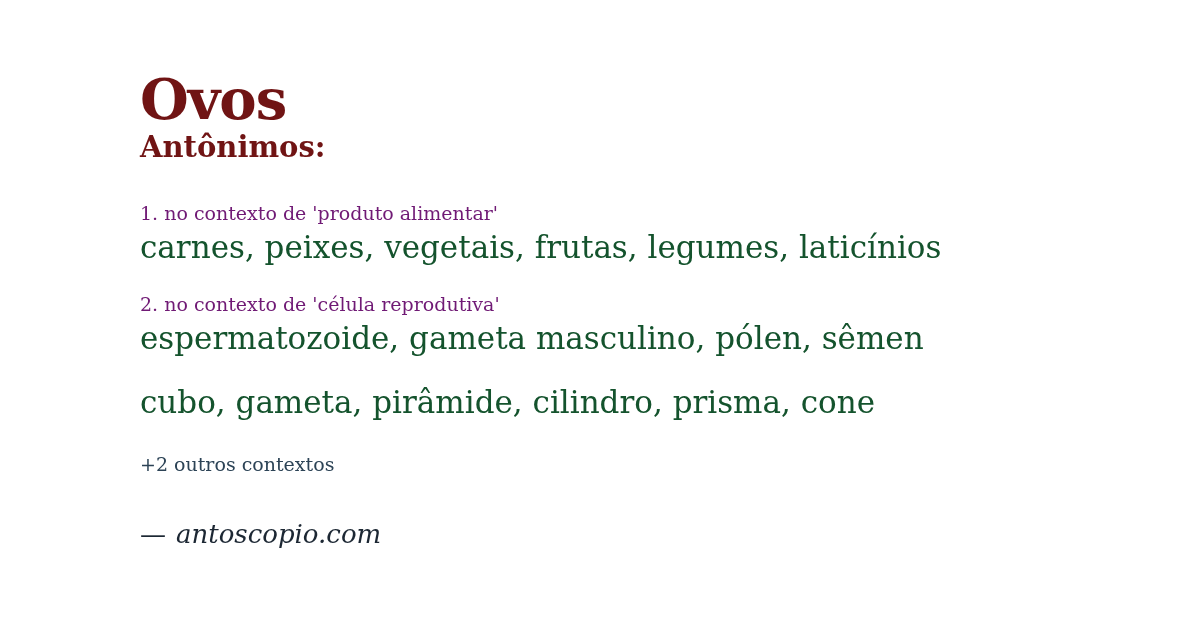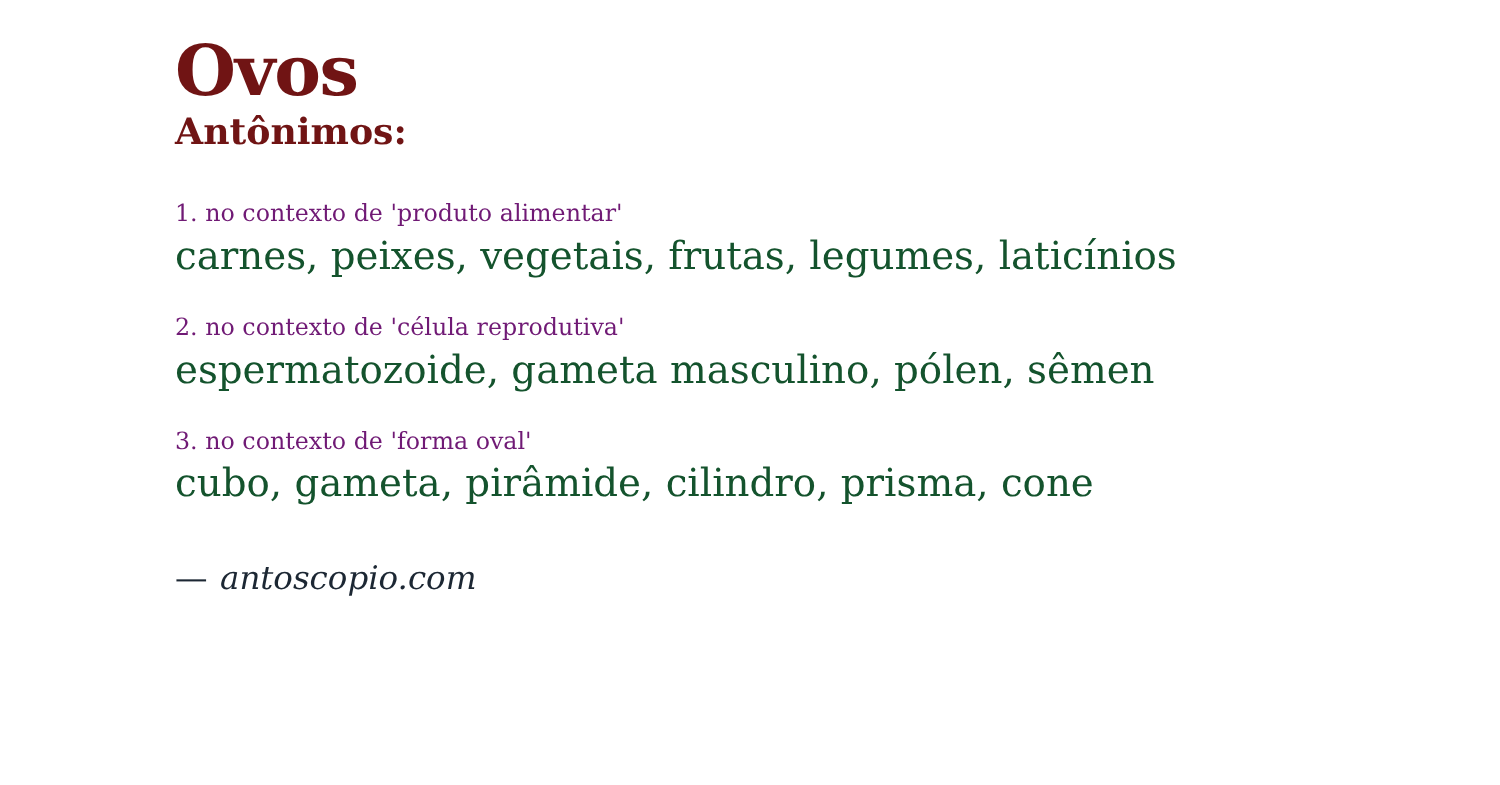--- a/index.html
+++ b/index.html
@@ -11,21 +11,21 @@
     width: 1200px;
     height: 628px;
     overflow: hidden;
     font-family: "DejaVu Serif", "Liberation Serif", serif;
   }
   .card {
     box-sizing: border-box;
     width: 1040px;
     height: 628px;
     background: #ffffff;
-    padding: 28px 40px 0 140px;
+    padding: 70px 40px 0 140px;
   }
   .title {
     margin: 0;
     font-size: 56px;
     font-weight: 700;
     line-height: 1.05;
     color: #701414;
     letter-spacing: -1px;
   }
   .subtitle {
@@ -87,22 +87,22 @@
     <div class="context-label">1. no contexto de 'produto alimentar'</div>
     <div class="context-antonyms">carnes, peixes, vegetais, frutas, legumes, laticínios</div>
   </div>
 
   <div class="context">
     <div class="context-label">2. no contexto de 'célula reprodutiva'</div>
     <div class="context-antonyms">espermatozoide, gameta masculino, pólen, sêmen</div>
   </div>
 
   <div class="context">
-    <div class="context-label">3. no contexto de 'forma oval'</div>
     <div class="context-antonyms">cubo, gameta, pirâmide, cilindro, prisma, cone</div>
   </div>
 
+  <div class="more-contexts">+2 outros contextos</div>
 
   <div class="attribution">
     <span class="dash">—</span><span class="source">antoscopio.com</span>
   </div>
 
 </div>
 
 </body></html>

